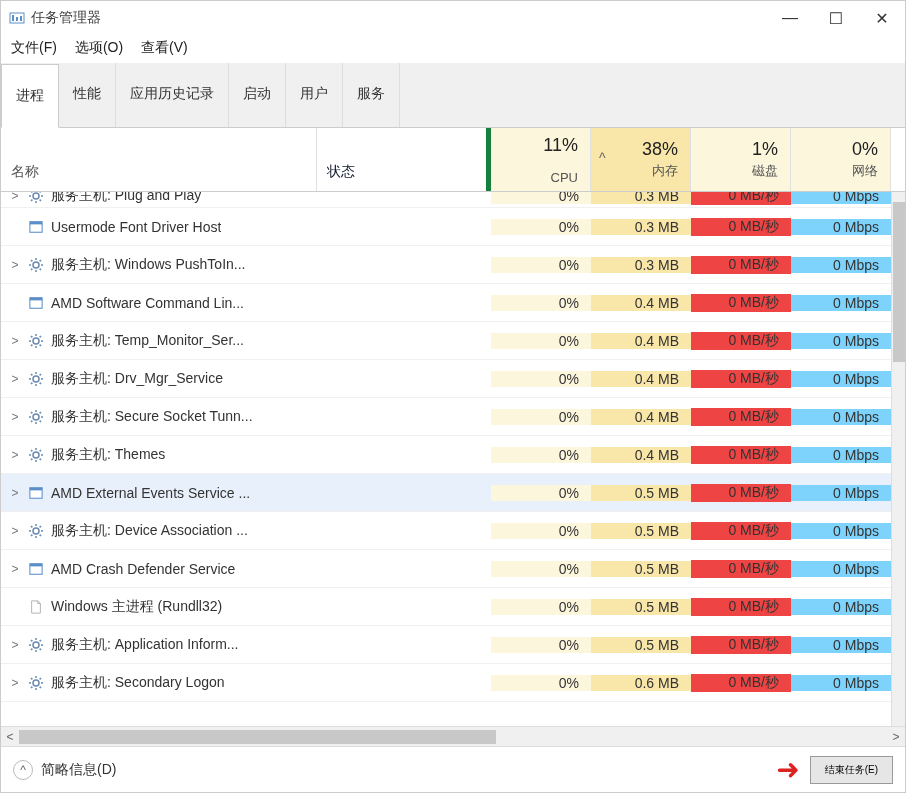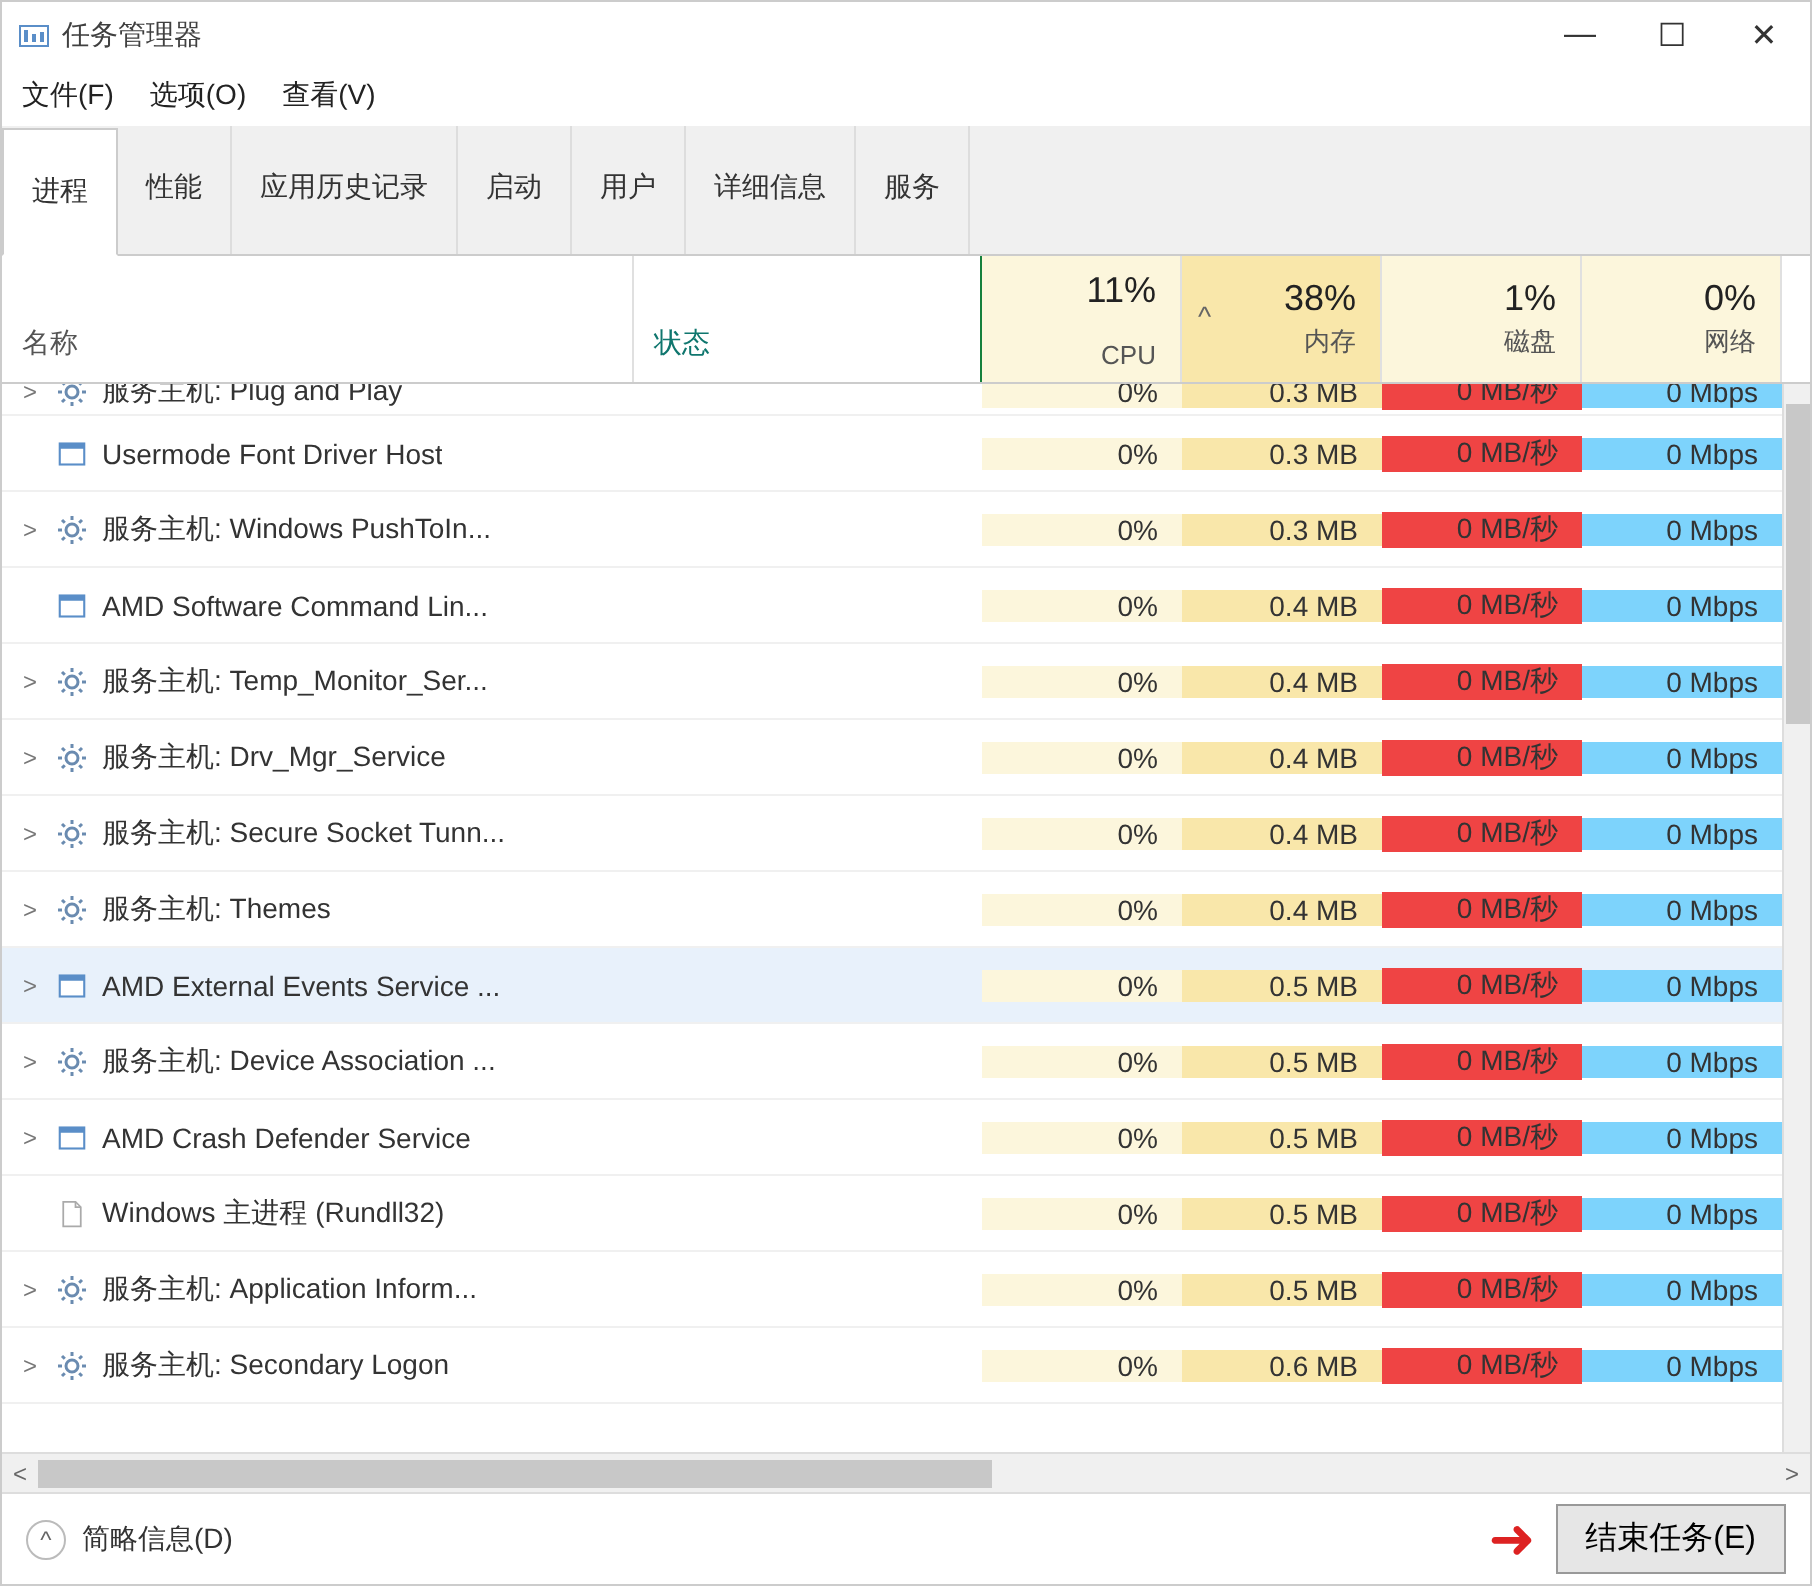--- a/index.html
+++ b/index.html
@@ -14,21 +14,21 @@
 
 .menubar { display: flex; gap: 18px; padding: 4px 10px 6px 10px; font-size: 14px; color: #222; }
 .menubar .menu-item { cursor: pointer; }
 
 .tabs { display: flex; border-bottom: 1px solid #ccc; background: #f0f0f0; }
 .tabs .tab { padding: 22px 14px; font-size: 14px; color: #333; cursor: pointer; border-right: 1px solid #ddd; }
 .tabs .tab.active { background: #fff; border-top: 1px solid #ccc; border-left: 1px solid #ccc; border-right: 1px solid #ccc; border-bottom: 1px solid #fff; position: relative; top: 1px; }
 
 .table-header { display: flex; align-items: stretch; border-bottom: 1px solid #ccc; height: 64px; }
 .th-name { width: 316px; display: flex; align-items: flex-end; padding: 0 0 10px 10px; color: #555; border-right: 1px solid #e0e0e0; text-align: right; }
-.th-status { width: 174px; display: flex; align-items: flex-end; padding: 0 0 10px 10px; color: #0f766e; border-right: 1px solid #15803d; }
+.th-status { width: 174px; display: flex; align-items: flex-end; padding: 0 0 10px 10px; color: #0f172a; border-right: 5px solid #15803d; }
 .th-metric { width: 100px; display: flex; flex-direction: column; justify-content: center; align-items: flex-end; padding: 0 12px 0 0; border-right: 1px solid #e0e0e0; color: #555; }
 .th-metric .pct { font-size: 18px; color: #222; }
 .th-metric .lbl { font-size: 13px; color: #555; margin-top: 2px; }
 .th-cpu { background: #fcf6dc; gap: 12px; }
 .th-mem { background: #f9e7aa; position: relative; }
 .th-mem .sort-caret { position: absolute; left: 8px; top: 22px; font-size: 14px; color: #666; }
 .th-disk { background: #fcf6dc; }
 .th-net { background: #fcf6dc; }
 
 .table-body { height: 534px; overflow: hidden; position: relative; }
@@ -52,21 +52,21 @@
 
 .hscroll { display: flex; align-items: center; height: 20px; background: #f0f0f0; border-top: 1px solid #ddd; }
 .hscroll .arrow { width: 18px; text-align: center; color: #666; font-size: 12px; cursor: pointer; }
 .hscroll .track { flex: 1; height: 14px; position: relative; }
 .hscroll .track .thumb { position: absolute; left: 0; width: 55%; height: 14px; background: #c8c8c8; }
 
 .footer { display: flex; align-items: center; height: 46px; padding: 0 12px; border-top: 1px solid #ddd; }
 .footer-left { display: flex; align-items: center; gap: 8px; flex: 1; }
 .footer-left .chev { width: 20px; height: 20px; border: 1px solid #bbb; border-radius: 50%; display: flex; align-items: center; justify-content: center; font-size: 12px; color: #666; cursor: pointer; }
 .footer-arrow { color: #d22; font-size: 28px; margin-right: 10px; }
-.footer-btn { padding: 6px 14px; border: 1px solid #999; background: #e6e6e6; font-size: 16px; cursor: pointer; }
+.footer-btn { padding: 6px 14px; border: 1px solid #999; background: #e6e6e6; font-size: 10px; cursor: pointer; }
 </style>
 </head>
 <body>
 
 <div class="window">
 
   <div class="titlebar">
     <span class="titlebar-icon">
       <svg viewBox="0 0 16 16">
           <rect x="1" y="3" width="14" height="10" fill="#fff" stroke="#5a8ec8" stroke-width="1"></rect>
@@ -88,21 +88,20 @@
     <span class="menu-item">选项(O)</span>
     <span class="menu-item">查看(V)</span>
   </div>
 
   <div class="tabs">
     <div class="tab active">进程</div>
     <div class="tab">性能</div>
     <div class="tab">应用历史记录</div>
     <div class="tab">启动</div>
     <div class="tab">用户</div>
-    <div class="tab">详细信息</div>
     <div class="tab">服务</div>
   </div>
 
   <div class="table-header">
     <div class="th-name">名称</div>
     <div class="th-status">状态</div>
     <div class="th-metric th-cpu">
       <span class="pct">11%</span>
       <span class="lbl">CPU</span>
     </div>

